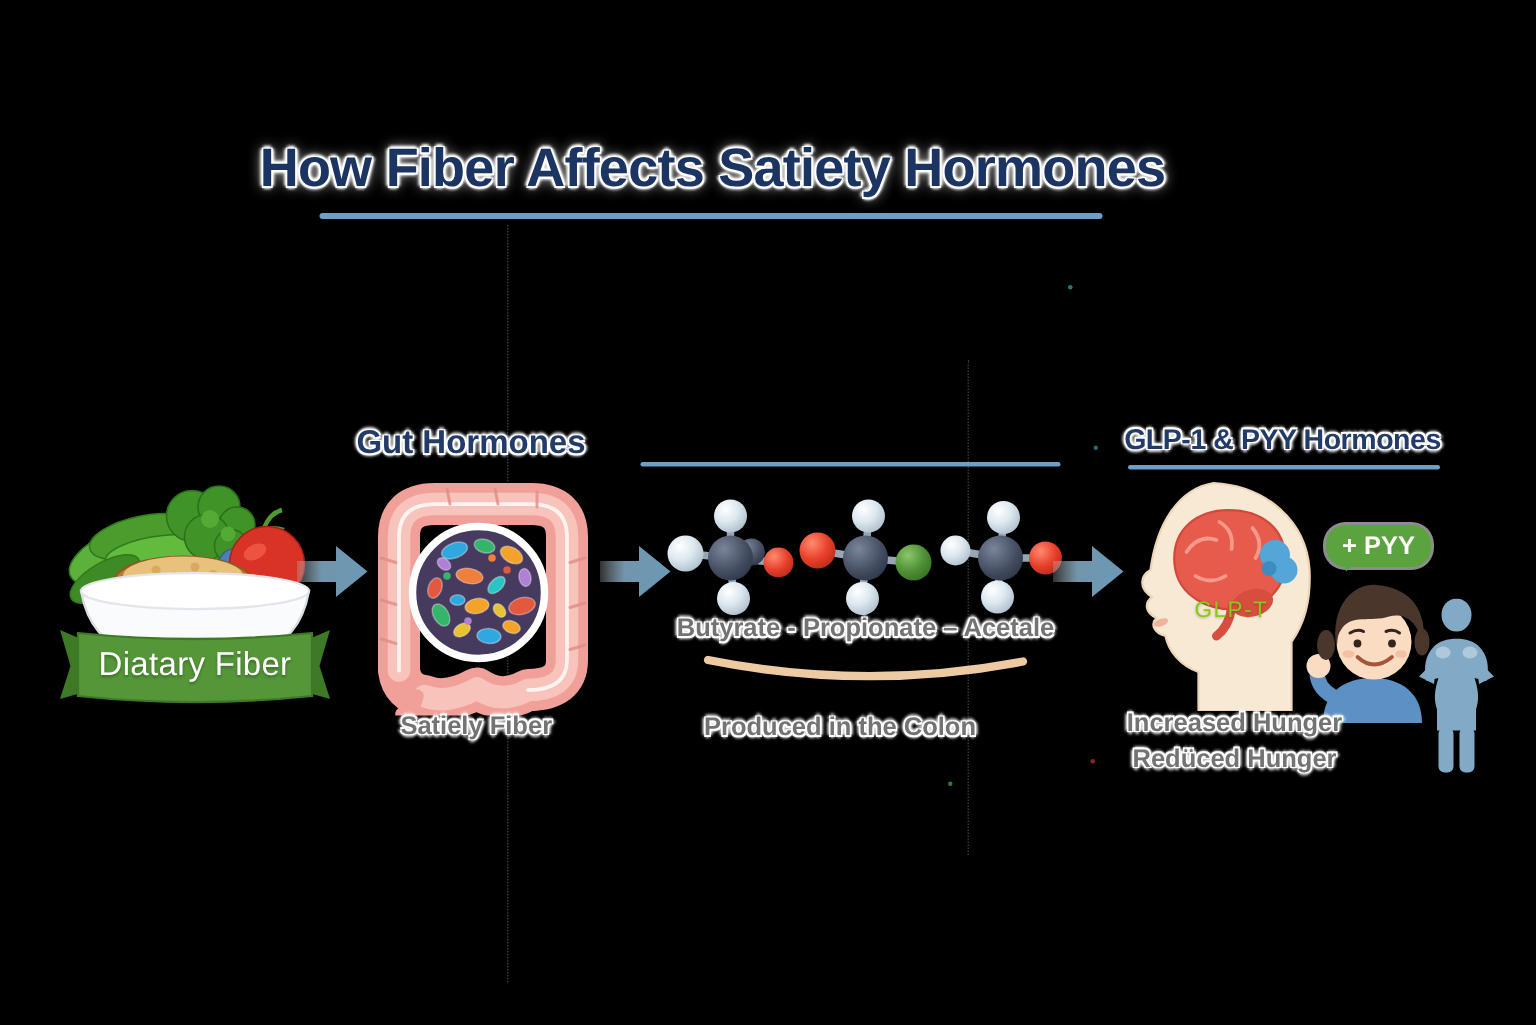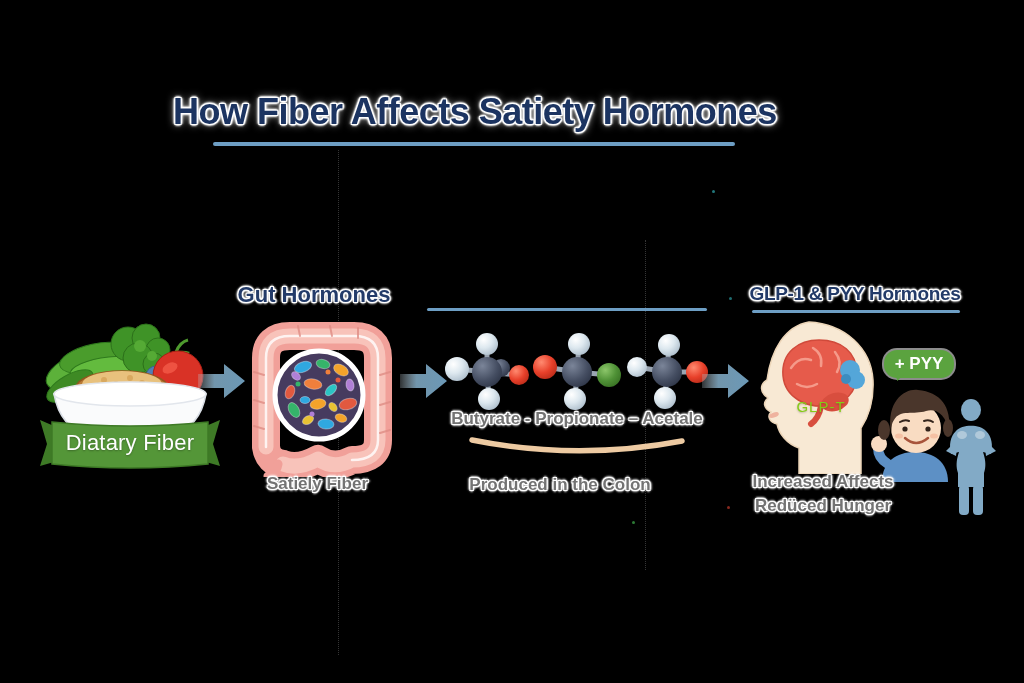--- a/index.html
+++ b/index.html
@@ -301,16 +301,16 @@
       <polygon points="38,40 50,52 40,57"></polygon>
       <path d="M10,32 C16,25 34,25 40,32 C46,38 47,46 45,55 L37,53 C40,62 40,68 38,74 L38,88 L12,88 L12,74
                C10,68 10,62 13,53 L5,55 C3,46 4,38 10,32 Z"></path>
       <rect x="13" y="86" width="10" height="30" rx="4"></rect>
       <rect x="27" y="86" width="10" height="30" rx="4"></rect>
     </g>
     <ellipse cx="16" cy="36" rx="5" ry="4" fill="#b9cfdd" opacity=".85"></ellipse>
     <ellipse cx="34" cy="36" rx="5" ry="4" fill="#b9cfdd" opacity=".85"></ellipse>
   </svg>
 
-  <div class="abs txt outl caption" style="left:738px;top:473px;width:170px">Increased Affects</div>
+  <div class="abs txt outl caption" style="left:738px;top:473px;width:170px">Increased Hunger</div>
   <div class="abs txt outl caption" style="left:738px;top:497px;width:170px">Redüced Hunger</div>
 
 </div>
 
 </body></html>

